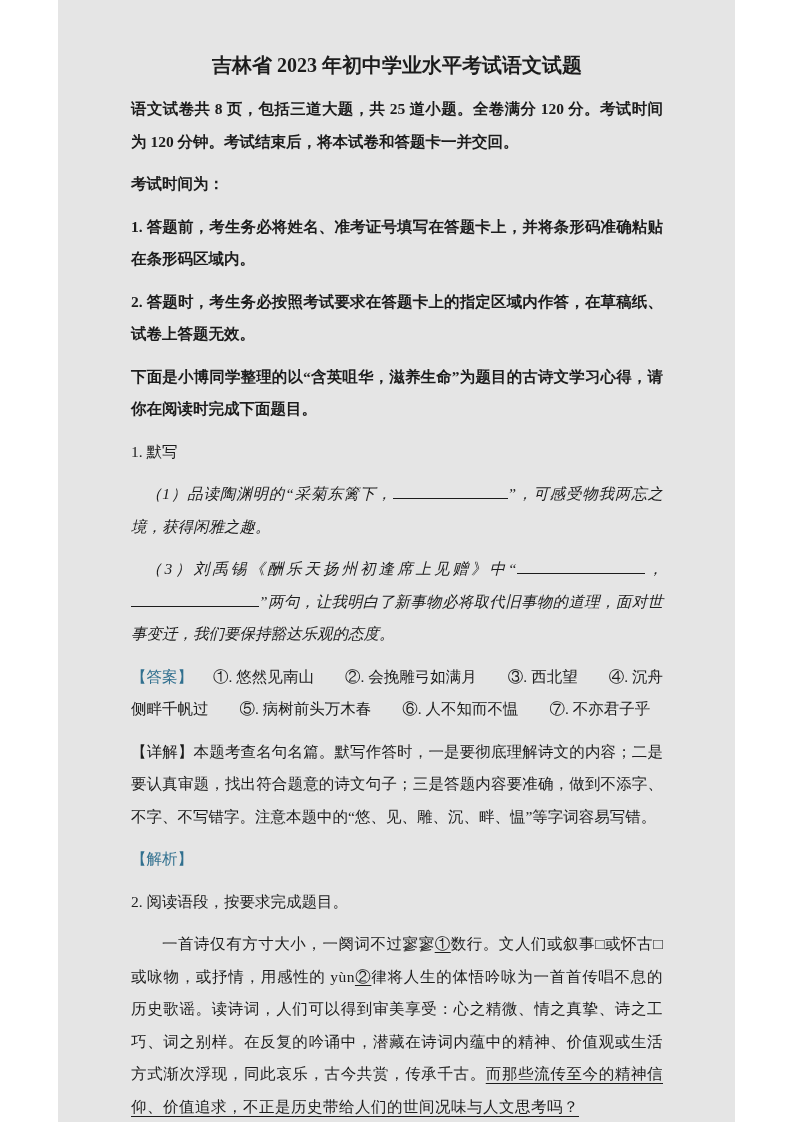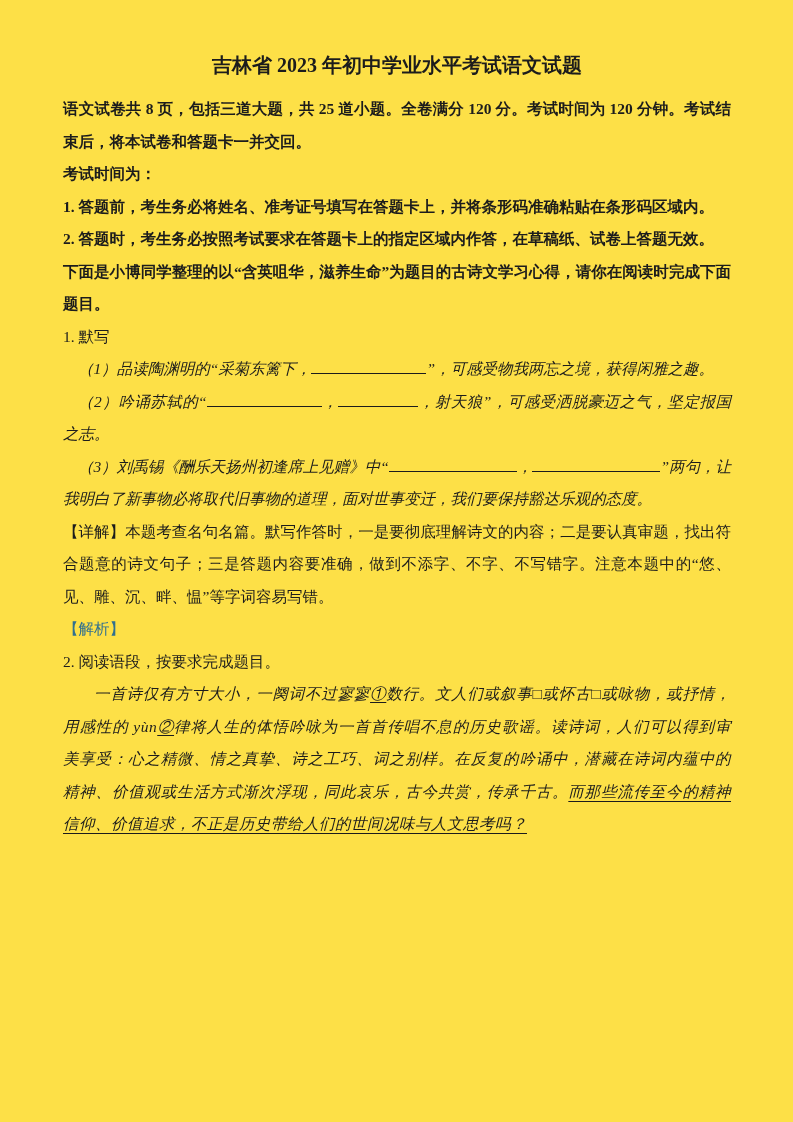--- a/index.html
+++ b/index.html
@@ -1,52 +1,51 @@
 <!DOCTYPE html>
 <html lang="zh"><head>
 <meta charset="utf-8">
 <style>
   html, body { margin: 0; padding: 0; background: #ffffff; }
   .page {
     position: relative;
-    width: 793px;
+    width: 677px;
     height: 1122px;
     margin: 0 auto;
-    background: #fde047;
+    background: #e5e5e5;
     box-sizing: border-box;
     padding: 50px 62px 0 63px;
     font-family: "Liberation Serif", "DejaVu Serif", serif;
     font-size: 15.5px;
     color: #1c1c1c;
     overflow: hidden;
   }
   .title {
     font-size: 20px;
     font-weight: 700;
     text-align: center;
     margin: 0 0 13px 0;
     line-height: 30px;
   }
-  p { margin: 0; line-height: 32.5px; text-align: justify; }
+  p { margin: 10px; line-height: 32.5px; text-align: justify; }
   .bold { font-weight: 700; }
   .qindent { text-indent: 15px; font-style: italic; }
   .blank {
     display: inline-block;
     border-bottom: 1px solid #1c1c1c;
     height: 14px;
     vertical-align: baseline;
   }
   .w115 { width: 115px; }
   .w80  { width: 80px; }
   .w128 { width: 128px; }
   .w110 { width: 110px; }
   .teal { color: #31708f; }
   .ans-text { margin-left: 20px; }
   .passage {
-    font-style: italic;
     letter-spacing: 0.5px;
     text-indent: 31px;
   }
   .u-num { text-decoration: underline; text-underline-offset: 3px; }
   .u-sentence { text-decoration: underline; text-underline-offset: 4px; }
 </style>
 </head>
 <body>
 
 <div class="page">
@@ -63,29 +62,29 @@
 
 
   <p class="bold">下面是小博同学整理的以“含英咀华，滋养生命”为题目的古诗文学习心得，请你在阅读时完成下面题目。</p>
 
   <p>1. 默写</p>
 
   <p class="qindent">
     <span>（1）品读陶渊明的“采菊东篱下，</span><span class="blank w115"></span><span>”，可感受物我两忘之境，获得闲雅之趣。</span>
   </p>
 
-  <p class="qindent">
-    <span>（2）吟诵苏轼的“</span><span class="blank w115"></span><span>，</span><span class="blank w80"></span><span>，射天狼”，可感受洒脱豪迈之气，坚定报国之志。</span>
-  </p>
 
   <p class="qindent">
     <span>（3）刘禹锡《酬乐天扬州初逢席上见赠》中“</span><span class="blank w128"></span><span>，</span><span class="blank w128"></span><span>”两句，让我明白了新事物必将取代旧事物的道理，面对世事变迁，我们要保持豁达乐观的态度。</span>
   </p>
 
 
+  <p>
+    <span class="teal">【答案】</span><span class="ans-text">①. 悠然见南山　　②. 会挽雕弓如满月　　③. 西北望　　④. 沉舟侧畔千帆过　　⑤. 病树前头万木春　　⑥. 人不知而不愠　　⑦. 不亦君子乎</span>
+  </p>
 
   <p>
     <span>【详解】</span><span>本题考查名句名篇。默写作答时，一是要彻底理解诗文的内容；二是要认真审题，找出符合题意的诗文句子；三是答题内容要准确，做到不添字、不字、不写错字。注意本题中的“悠、见、雕、沉、畔、愠”等字词容易写错。</span>
   </p>
 
   <p>
     <span class="teal">【解析】</span>
   </p>
 
   <p>2. 阅读语段，按要求完成题目。</p>

